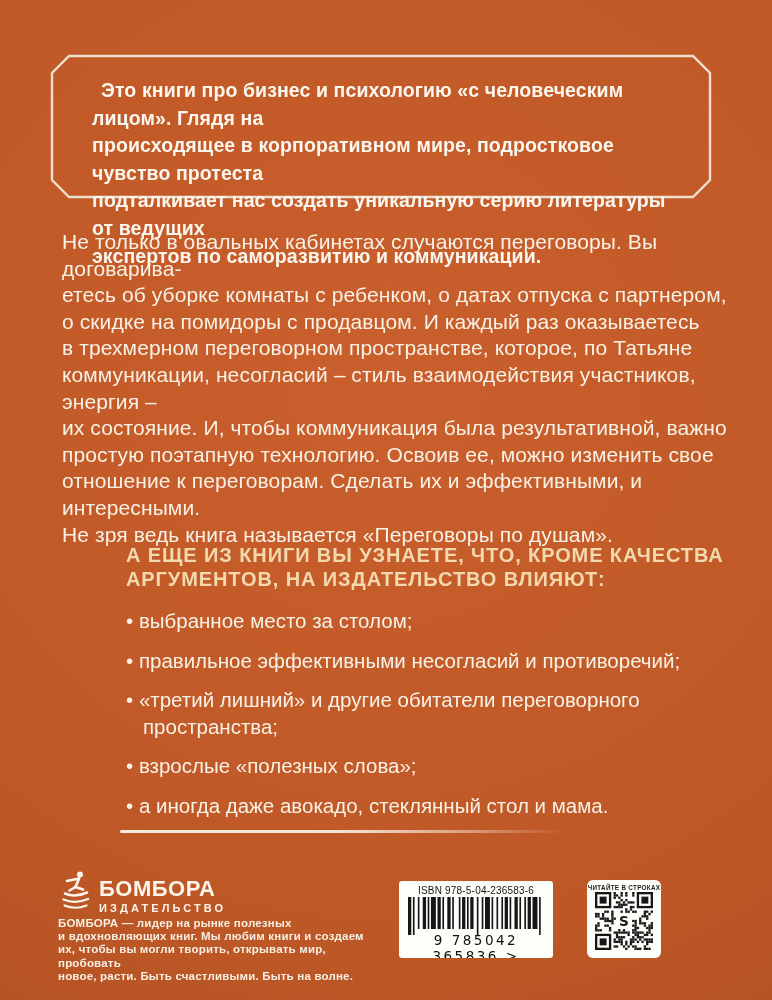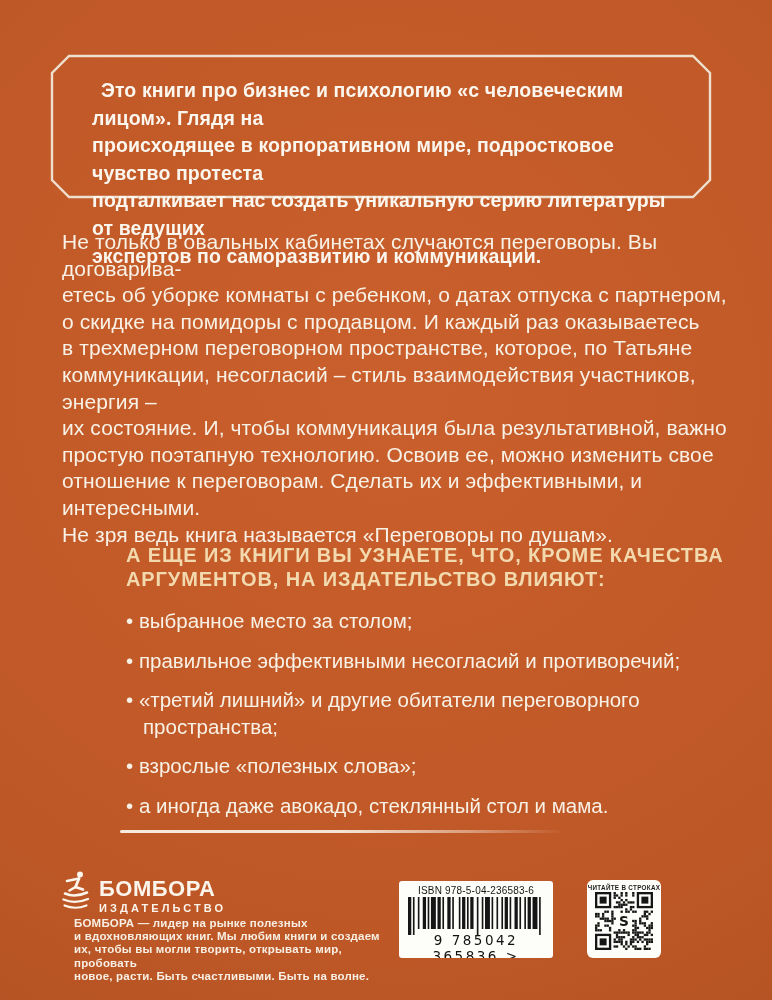--- a/index.html
+++ b/index.html
@@ -48,21 +48,21 @@
     background:linear-gradient(to right, rgba(250,243,231,0.95) 0%, rgba(250,243,231,0.9) 50%,
                rgba(250,243,231,0.45) 78%, rgba(250,243,231,0) 100%);
   }
 
   
   .publisher-logo { position:absolute; left:58px; top:870px; display:flex; align-items:flex-start; }
   .publisher-logo .mark { width:34px; height:42px; margin-right:7px; }
   .publisher-name { color:#fbf5ec; font-weight:700; font-size:22px; line-height:22px; letter-spacing:0.5px; margin-top:8px; }
   .publisher-subtitle { color:#fbf5ec; font-weight:700; font-size:11px; letter-spacing:3.1px; margin-top:2px; }
   .publisher-desc {
-    position:absolute; left:74px; top:917px; width:330px;
+    position:absolute; left:58px; top:917px; width:330px;
     color:#f7efe3; font-weight:700; font-size:11.5px; line-height:13.2px; letter-spacing:0.2px;
   }
 
   
   .barcode-card {
     position:absolute; left:399px; top:881px; width:154px; height:77px;
     background:#fdfdfa; border-radius:3px; text-align:center; overflow:hidden;
   }
   .isbn-label { color:#151515; font-size:10px; margin-top:4px; letter-spacing:0.2px; }
   .barcode-card svg { display:block; margin:1px auto 0 auto; }

